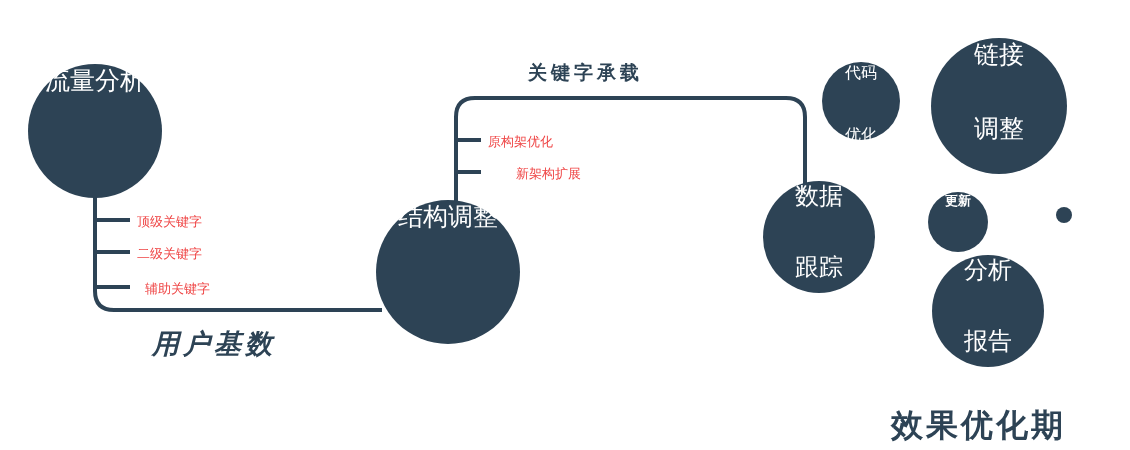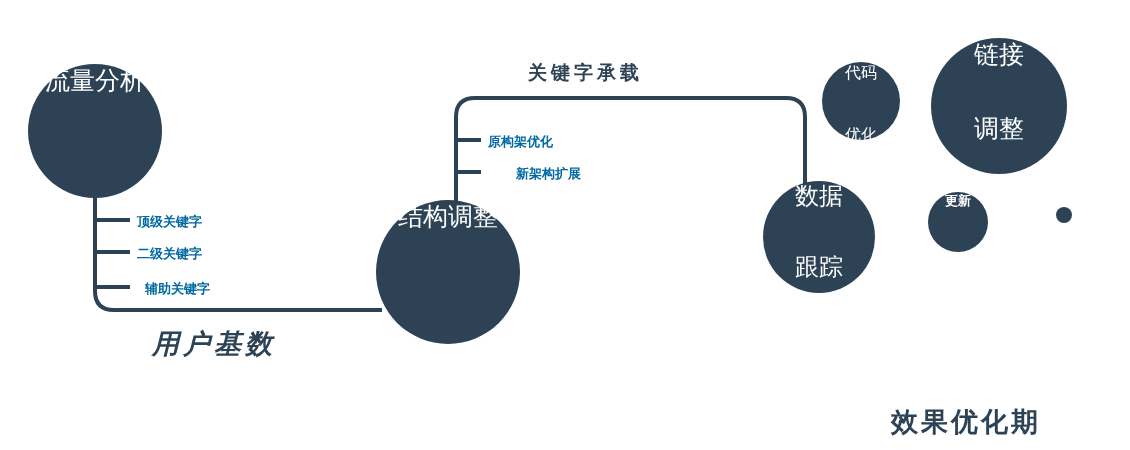--- a/index.html
+++ b/index.html
@@ -49,27 +49,27 @@
   #c-report    { left: 932px;  top: 255px; width: 112px; height: 112px; font-size: 24px; line-height: 1.3; }
 
   .edge-label {
     position: absolute;
     color: #2d4355;
     font-weight: 600;
     white-space: nowrap;
   }
   #lbl-user-base { left: 152px; top: 326px; font-size: 27px; letter-spacing: 4px; font-style: italic; }
   #lbl-keyword   { left: 528px; top: 60px;  font-size: 19px; letter-spacing: 4px; }
-  #lbl-caption   { left: 891px; top: 404px; font-size: 27px; letter-spacing: 3px; }
+  #lbl-caption   { left: 891px; top: 404px; font-size: 32px; letter-spacing: 3px; }
 
   .tick-label {
     position: absolute;
-    color: #0369a1;
+    color: #ef4444;
     font-size: 13px;
-    font-weight: 700;
+    font-weight: 400;
     white-space: nowrap;
   }
   #t-left-0 { left: 137px; top: 213px; }
   #t-left-1 { left: 137px; top: 245px; }
   #t-left-2 { left: 126px; top: 280px; margin-left: 19px; }
   #t-mid-0  { left: 488px; top: 133px; }
   #t-mid-1  { left: 516px; top: 165px; }
 </style>
 </head>
 <body>
@@ -106,20 +106,24 @@
     <span>调整</span>
   </div>
 
   <div class="circle" id="c-update">
     <span>更新</span>
     <span>调整</span>
   </div>
 
   <div class="circle" id="c-dot"></div>
 
+  <div class="circle" id="c-report">
+    <span>分析</span>
+    <span>报告</span>
+  </div>
 
   <div class="edge-label" id="lbl-user-base">用户基数</div>
   <div class="edge-label" id="lbl-keyword">关键字承载</div>
 
   <div class="tick-label" id="t-left-0">顶级关键字</div>
   <div class="tick-label" id="t-left-1">二级关键字</div>
   <div class="tick-label" id="t-left-2">辅助关键字</div>
   <div class="tick-label" id="t-mid-0">原构架优化</div>
   <div class="tick-label" id="t-mid-1">新架构扩展</div>
 

